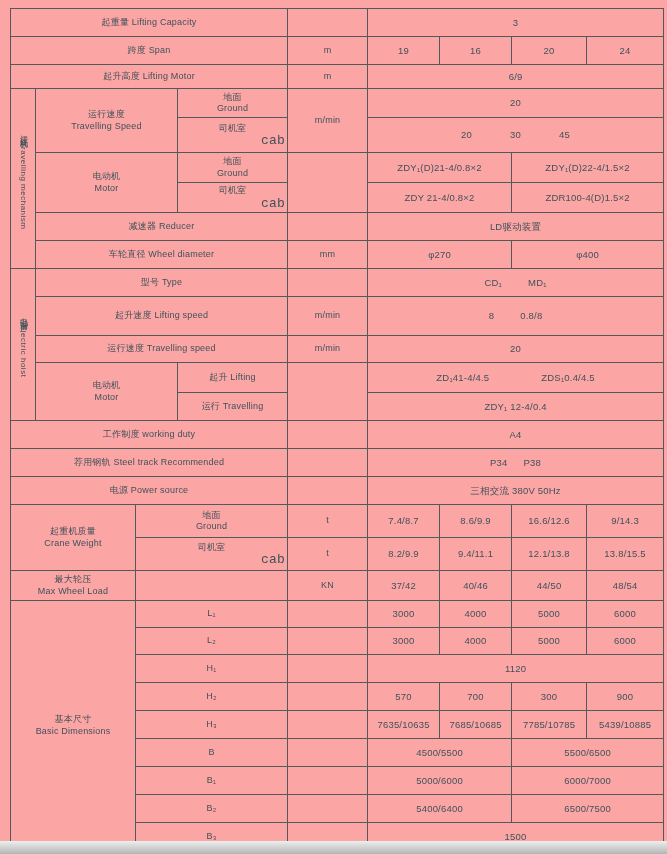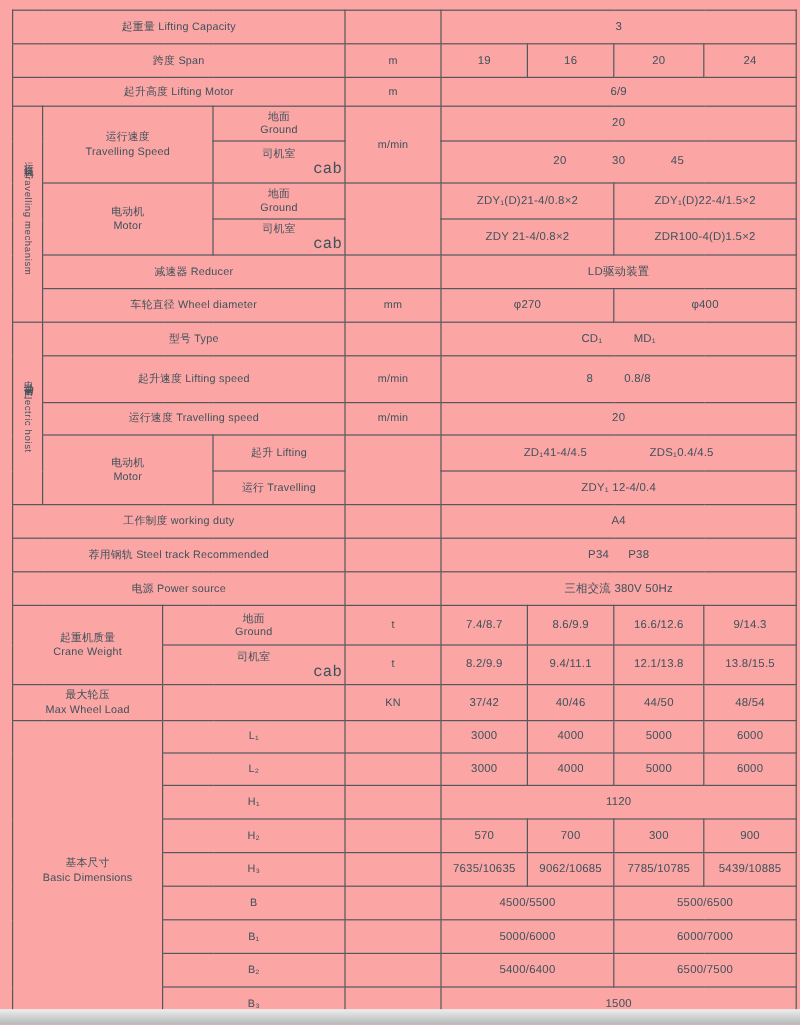--- a/index.html
+++ b/index.html
@@ -276,21 +276,21 @@
     <td class="val">570</td>
     <td class="val">700</td>
     <td class="val">300</td>
     <td class="val">900</td>
   </tr>
 
   <tr style="height:28px">
     <td colspan="2">H₃</td>
     <td class="unit"></td>
     <td class="val">7635/10635</td>
-    <td class="val">9062/10685</td>
+    <td class="val">7685/10685</td>
     <td class="val">7785/10785</td>
     <td class="val">5439/10885</td>
   </tr>
 
   <tr style="height:28px">
     <td colspan="2">B</td>
     <td class="unit"></td>
     <td class="val" colspan="2">4500/5500</td>
     <td class="val" colspan="2">5500/6500</td>
   </tr>

